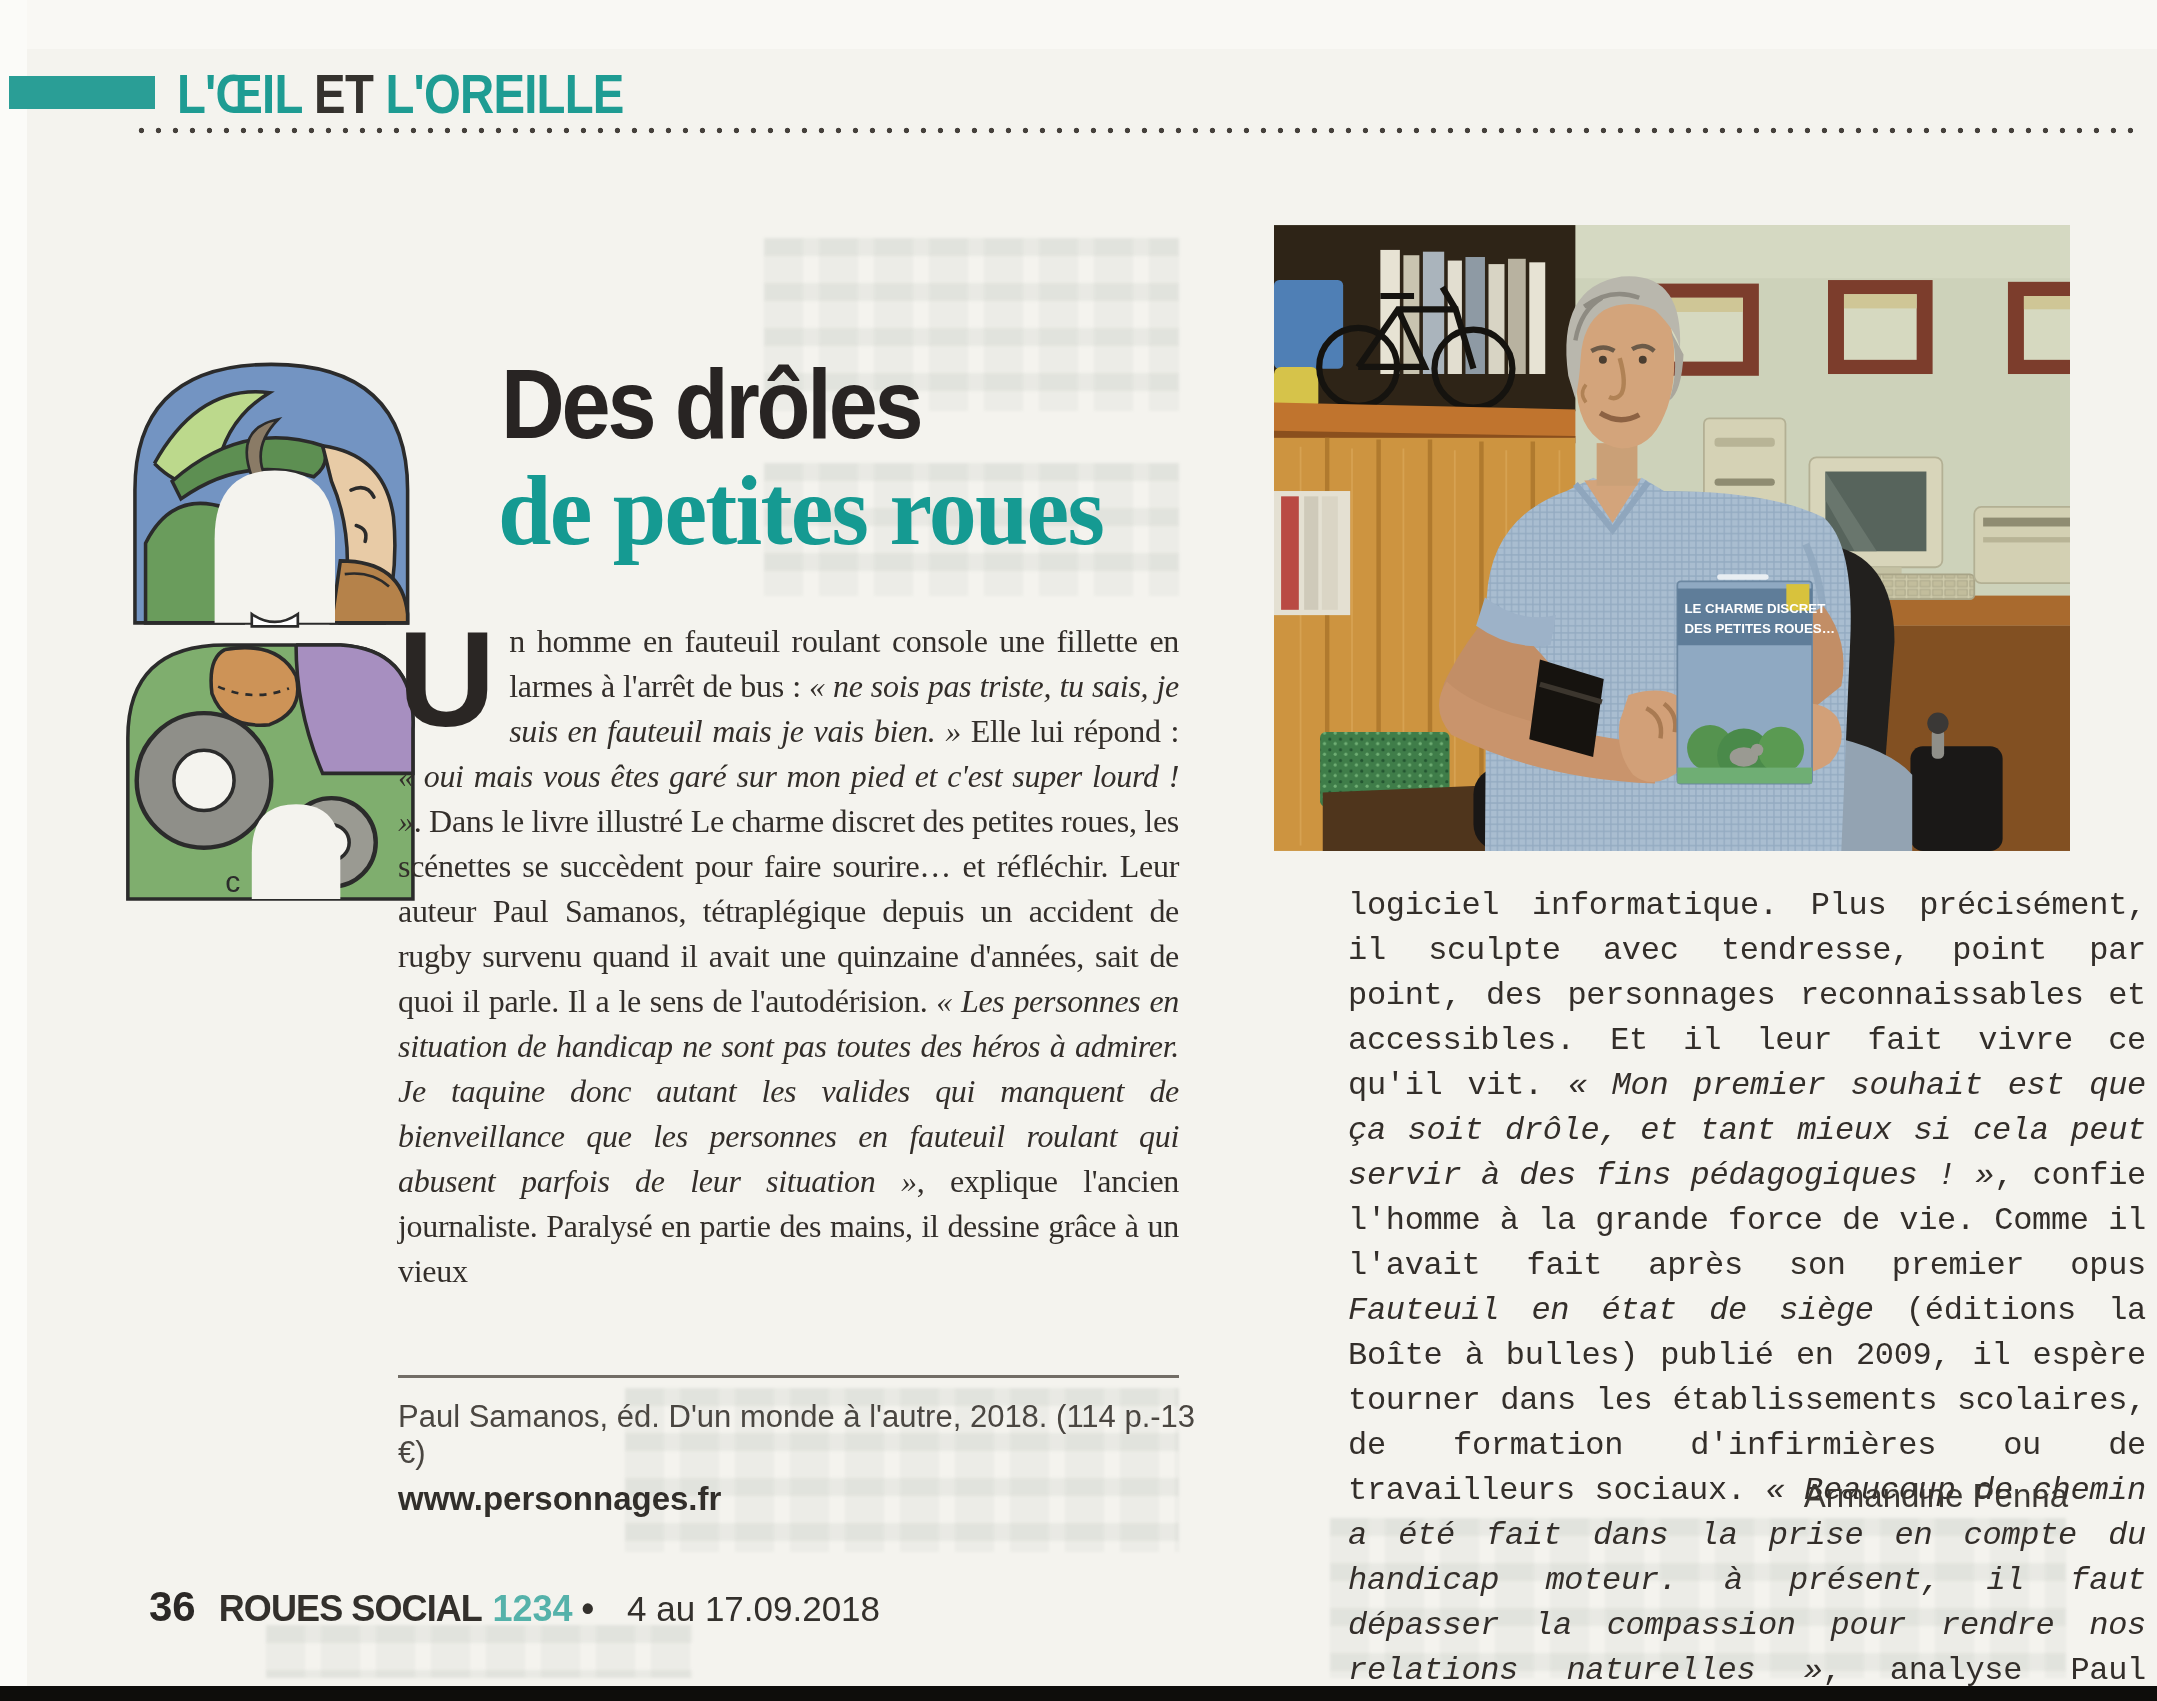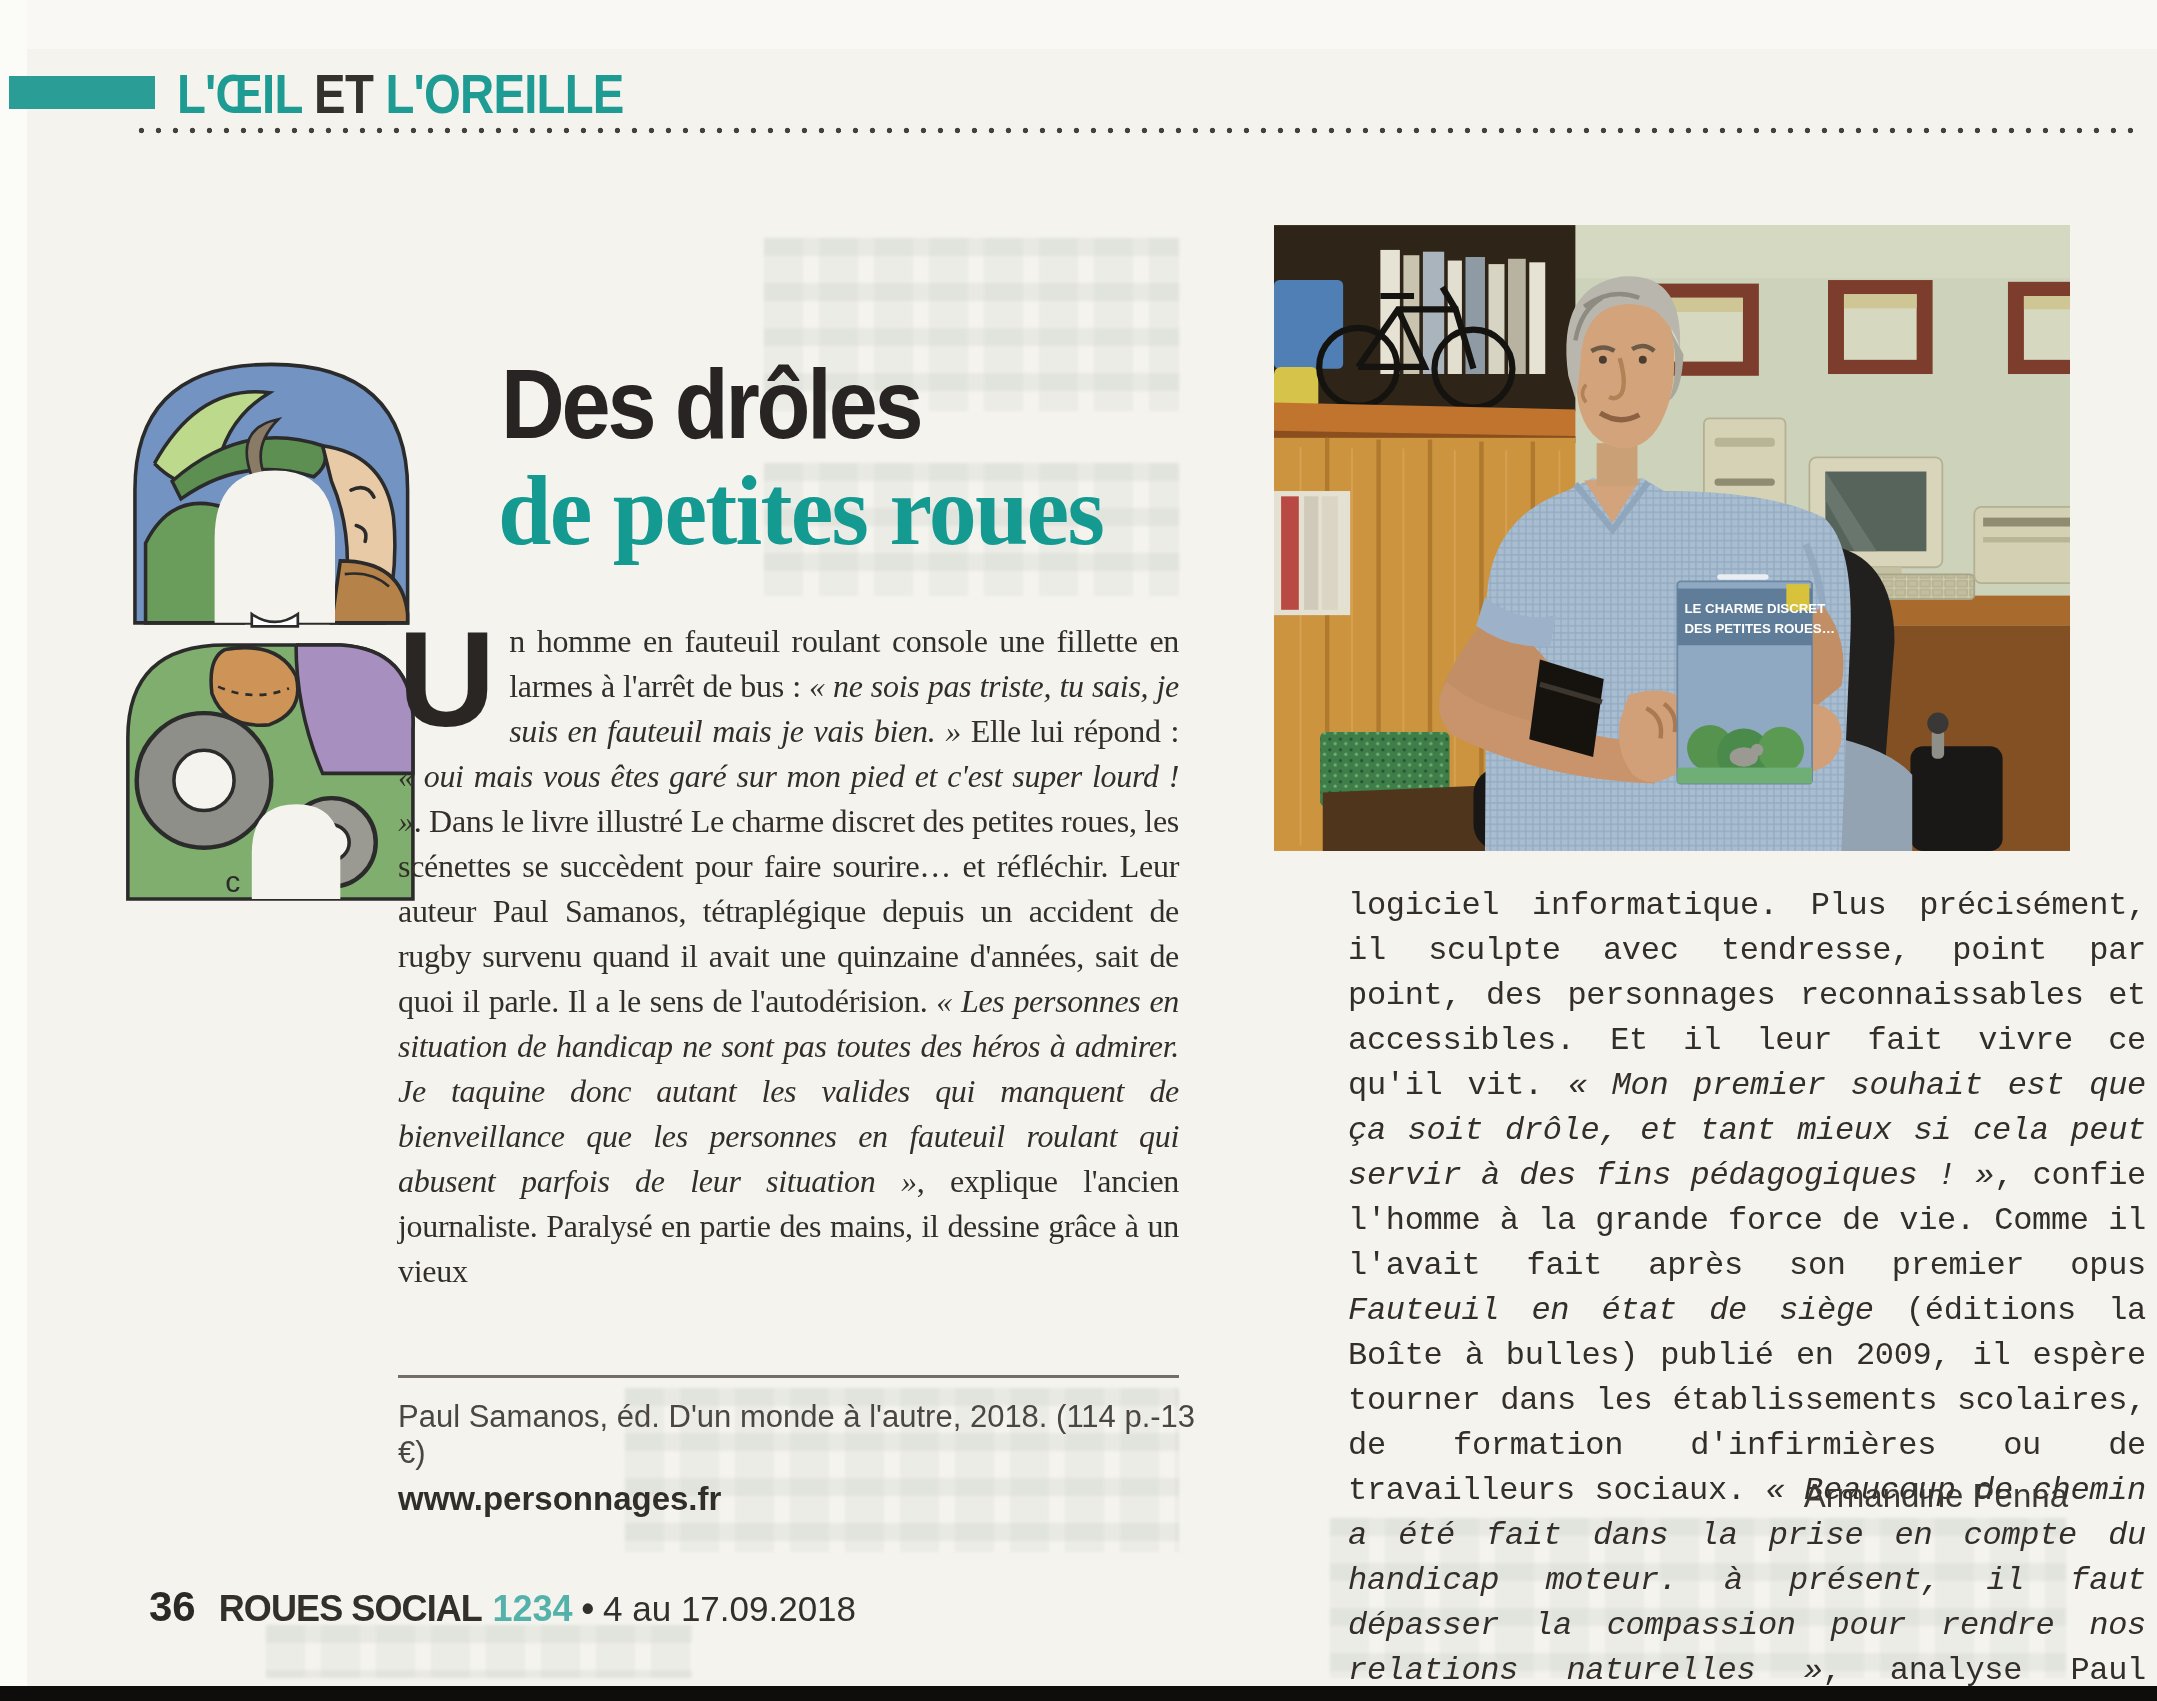--- a/index.html
+++ b/index.html
@@ -42,21 +42,21 @@
   .binfo .btitle{color:#12a29a;font-weight:700;font-style:italic;font-size:36px;margin-bottom:8.9px;}
   .binfo .bdetails{color:#4a4641;font-size:31px;margin-bottom:8.9px;}
   .binfo .bsite{color:#312e2a;font-weight:700;font-size:33px;}
   
   .footer{left:149px;top:1583px;font-family:"Liberation Sans",sans-serif;white-space:nowrap;}
   .footer span{vertical-align:baseline;}
   .f-num{font-size:42px;font-weight:700;color:#2b2826;margin-right:23px;}
   .f-mag{font-size:36px;font-weight:700;color:#33302c;letter-spacing:-0.9px;margin-right:10.6px;}
   .f-issue{font-size:36px;font-weight:700;color:#55b2aa;margin-right:8.9px;}
   .f-dot{font-size:36px;font-weight:700;color:#33302c;margin-right:8.9px;}
-  .f-date{font-size:35px;font-weight:400;color:#33302c;letter-spacing:0;}
+  .f-date{font-size:35px;font-weight:400;color:#33302c;letter-spacing:0;margin-left:24px;}
   
   .ghost{filter:blur(1.8px);opacity:.55;pointer-events:none;
     background-image:
       repeating-linear-gradient(90deg, rgba(122,136,126,.12) 0 39px, rgba(0,0,0,0) 39px 55px),
       repeating-linear-gradient(180deg, rgba(122,136,126,.17) 0 17.7px, rgba(0,0,0,0) 17.7px 45px);}
   svg{display:block;}
 </style>
 </head>
 <body>
 

